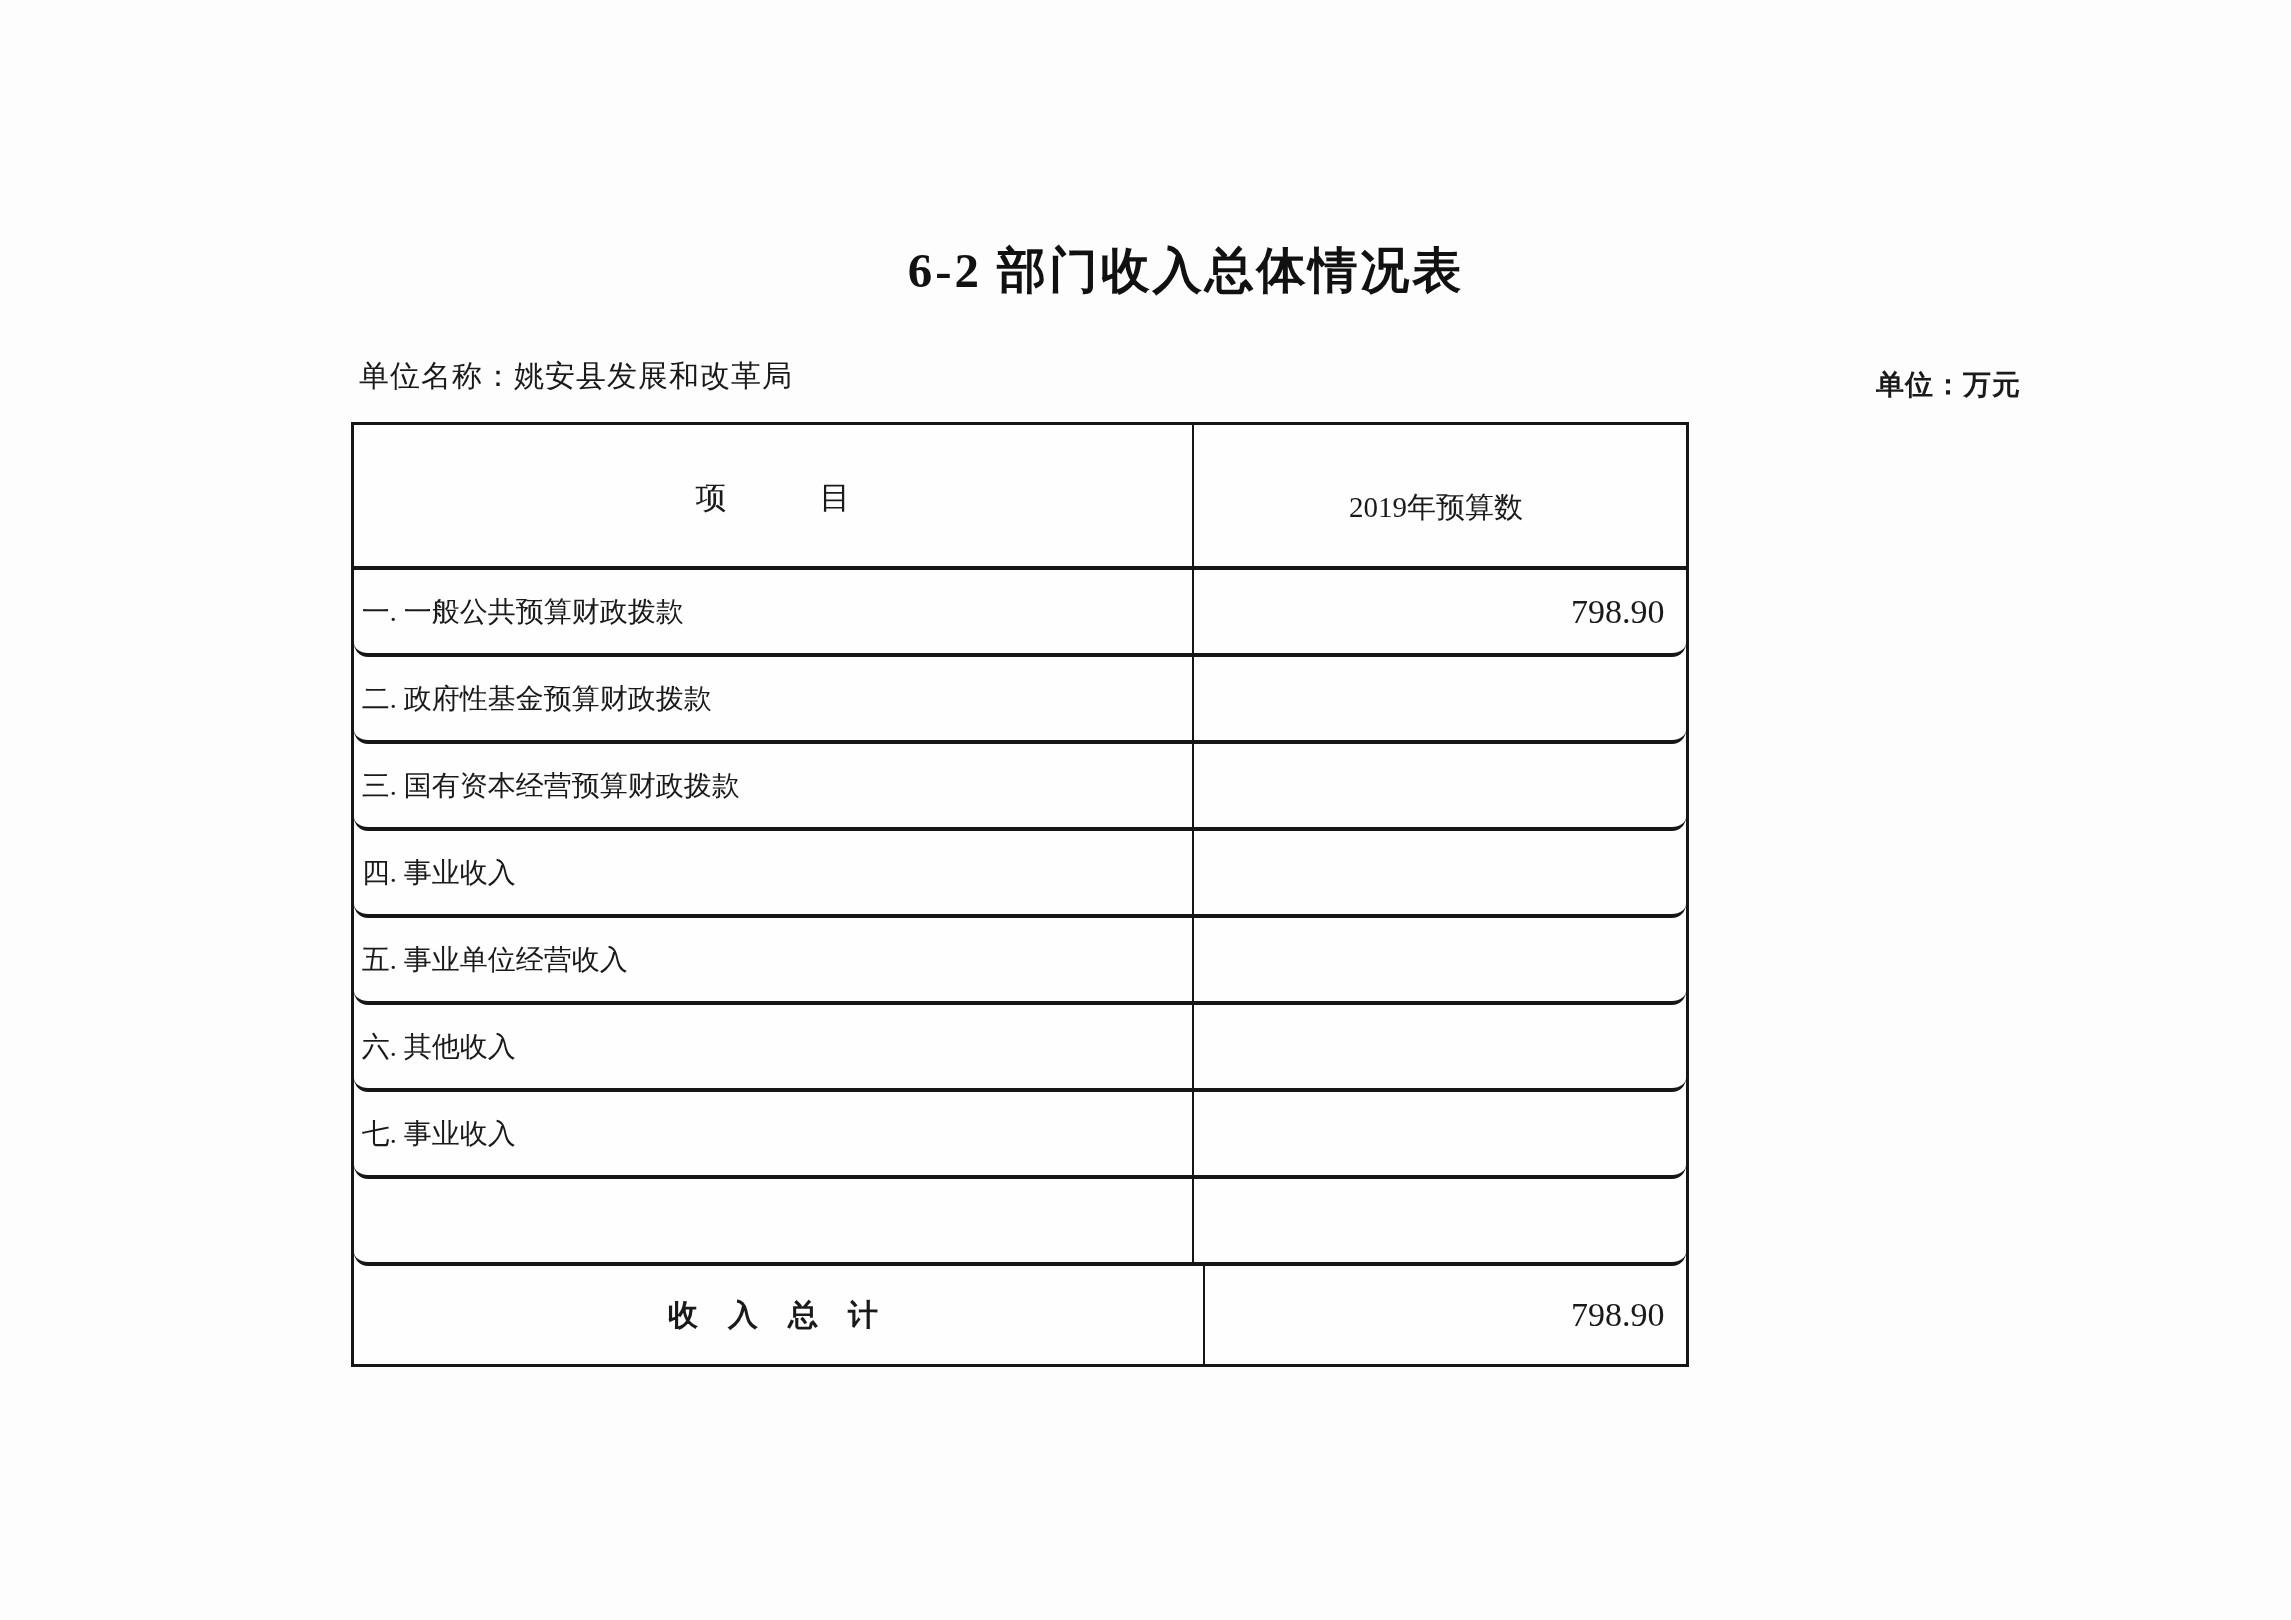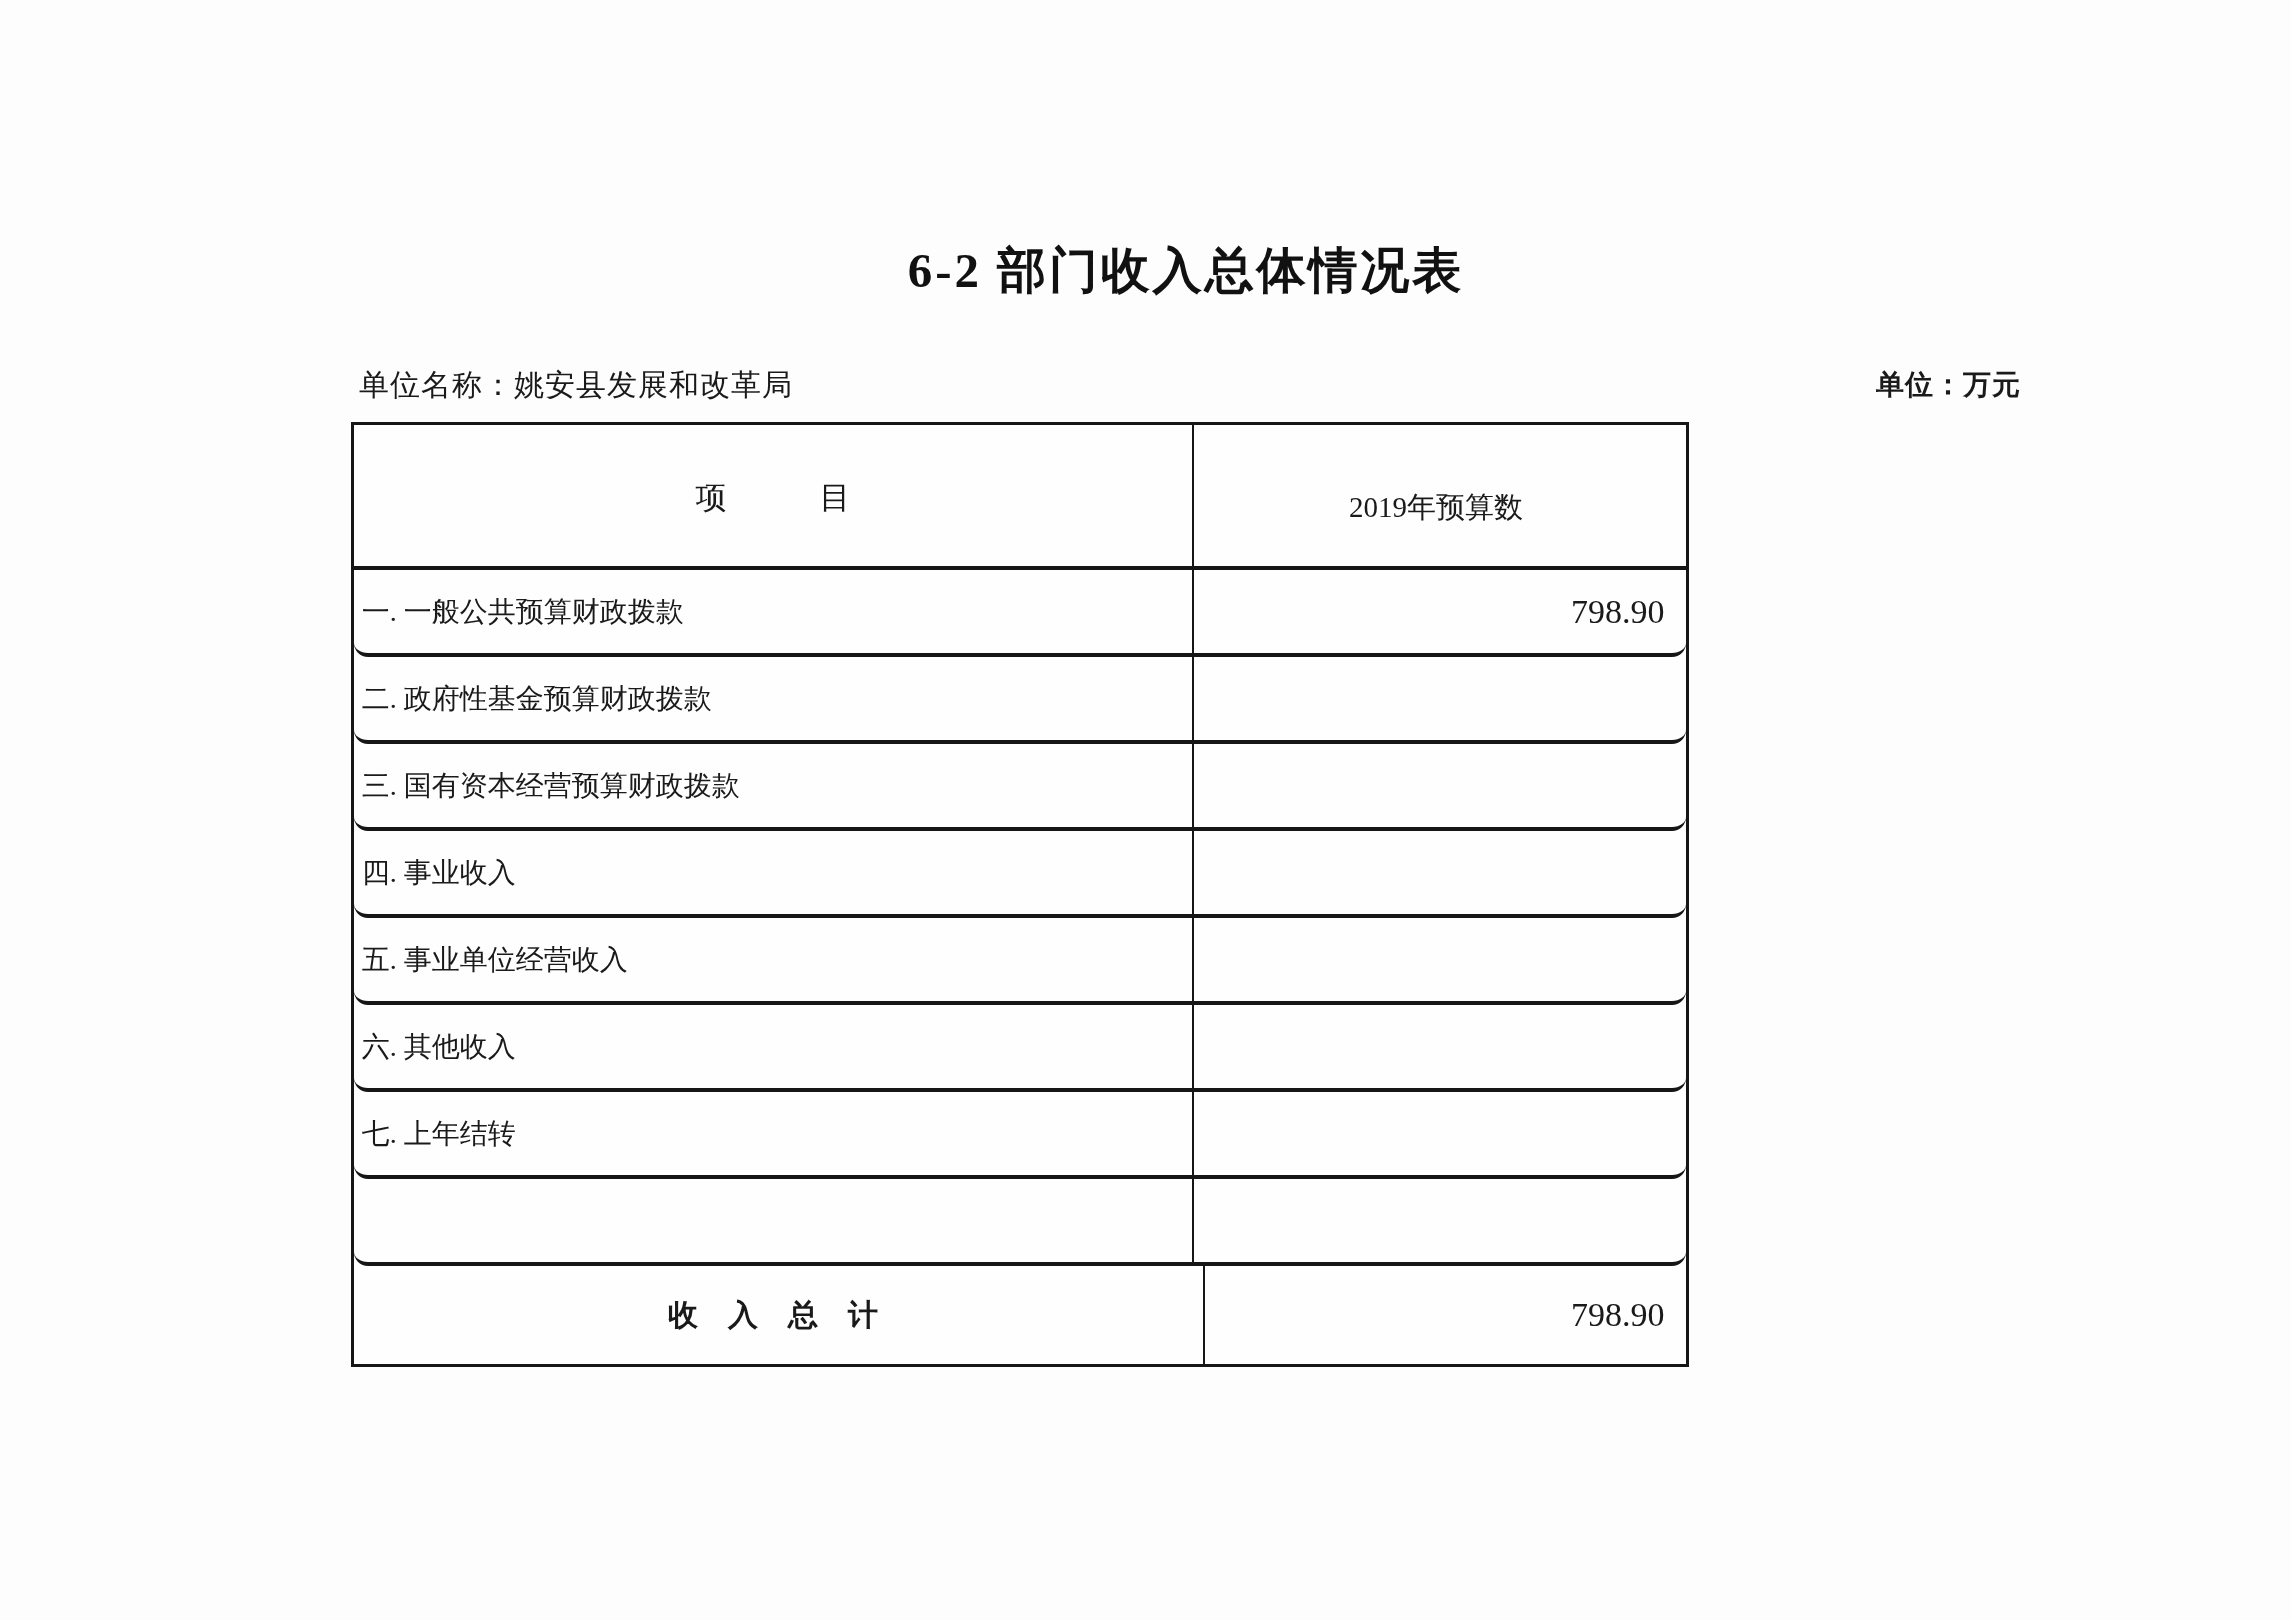--- a/index.html
+++ b/index.html
@@ -21,21 +21,21 @@
     font-size: 49px;
     font-weight: 700;
     letter-spacing: 2.9px;
     white-space: pre;
     color: #111;
   }
 
   .unit-name {
     position: absolute;
     left: 359px;
-    top: 365px;
+    top: 356px;
     font-size: 30px;
     letter-spacing: 1px;
   }
 
   .unit-label {
     position: absolute;
     right: 271px;
     top: 366px;
     font-size: 28px;
     letter-spacing: 1px;
@@ -143,21 +143,21 @@
     <div class="cell-item">五. 事业单位经营收入</div>
     <div class="cell-value"></div>
   </div>
 
   <div class="t-row data-row">
     <div class="cell-item">六. 其他收入</div>
     <div class="cell-value"></div>
   </div>
 
   <div class="t-row data-row">
-    <div class="cell-item">七. 上年结转</div>
+    <div class="cell-item">七. 事业收入</div>
     <div class="cell-value"></div>
   </div>
 
   <div class="t-row data-row">
     <div class="cell-item"></div>
     <div class="cell-value"></div>
   </div>
 
   <div class="t-row total-row">
     <div class="cell-item">收　入　总　计</div>

